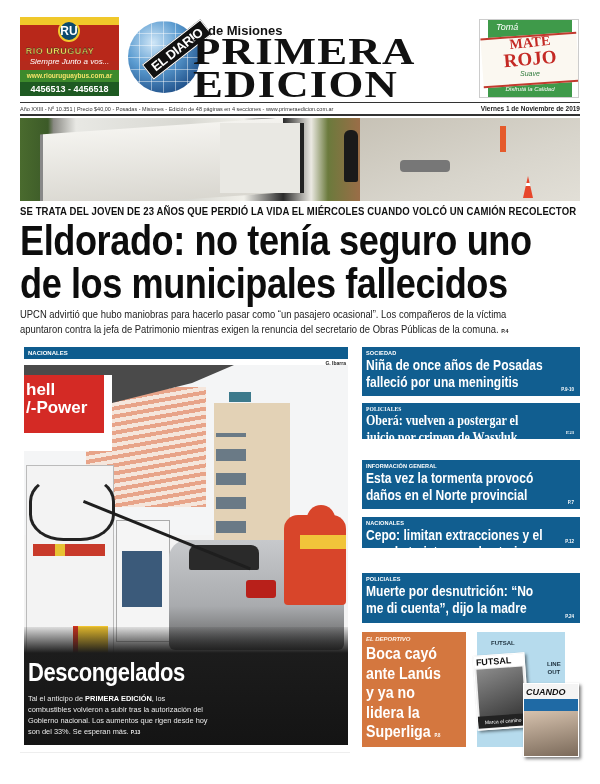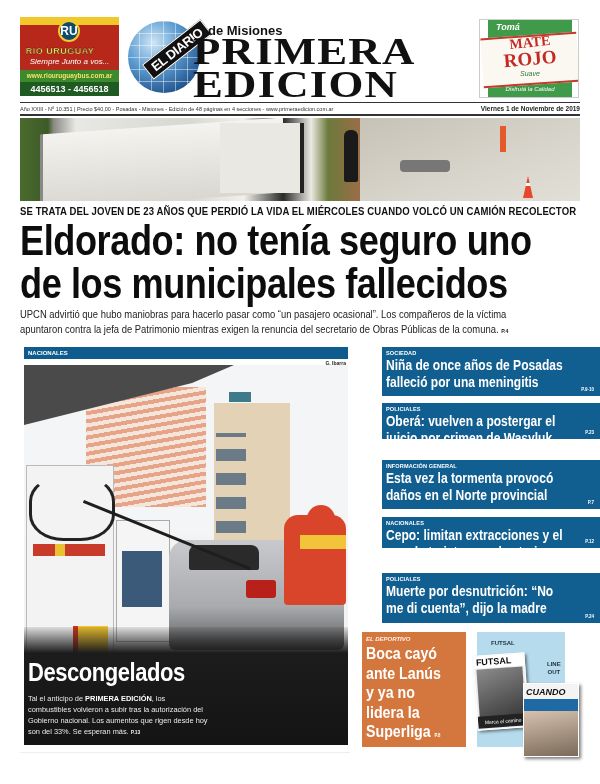--- a/index.html
+++ b/index.html
@@ -17,21 +17,21 @@
 
   .globe { left:128px; top:21px; width:72px; height:72px; border-radius:50%; background:radial-gradient(circle at 35% 30%, #cfe6f7 0%, #5a9bd0 40%, #1f4f88 80%, #143a66 100%); overflow:hidden; }
   .globe::before { content:""; position:absolute; left:0; top:0; right:0; bottom:0; border-radius:50%; background:repeating-linear-gradient(90deg, transparent 0 11px, rgba(255,255,255,0.45) 11px 12px), repeating-linear-gradient(0deg, transparent 0 11px, rgba(255,255,255,0.45) 11px 12px); }
   .eldiario { left:140px; top:40px; width:72px; height:17px; background:#111; color:#fff; font-weight:bold; font-size:13px; line-height:17px; text-align:center; transform:rotate(-38deg); border:1px solid #fff; letter-spacing:-0.5px; }
   .demisiones { left:208px; top:23px; font-size:13px; font-weight:bold; color:#111; }
   .primera { left:193px; top:34px; font-family:"Liberation Serif", serif; font-weight:bold; font-size:38px; line-height:34px; letter-spacing:1px; color:#111; transform:scaleX(1.18); transform-origin:left top; }
   .edicion { left:193px; top:67px; font-family:"Liberation Serif", serif; font-weight:bold; font-size:38px; line-height:34px; letter-spacing:1px; color:#111; transform:scaleX(1.18); transform-origin:left top; }
 
   .ad-right { left:479px; top:19px; width:100px; height:79px; background:#fff; border:1px solid #ccc; box-sizing:border-box; overflow:hidden; }
   .ad-right .green { position:absolute; left:8px; top:0; width:84px; height:79px; background:#3f9a4a; }
-  .ad-right .toma { position:absolute; left:16px; top:2px; color:#fff; font-style:italic; font-weight:bold; font-size:9px; }
+  .ad-right .toma { position:absolute; left:16px; top:2px; color:#fff; font-style:italic; font-weight:normal; font-size:9px; }
   .ad-right .banner { position:absolute; left:2px; top:15px; width:96px; height:46px; background:#fbf8f1; transform:rotate(-4deg); border-top:2px solid #c23a2e; border-bottom:2px solid #c23a2e; }
   .ad-right .mate { position:absolute; left:0; top:16px; width:100px; text-align:center; color:#c42a25; font-family:"Liberation Serif", serif; font-weight:bold; font-size:14px; transform:rotate(-6deg); line-height:14px; }
   .ad-right .rojo { position:absolute; left:0; top:29px; width:100px; text-align:center; color:#c42a25; font-family:"Liberation Serif", serif; font-weight:bold; font-size:19px; transform:rotate(-5deg); line-height:19px; }
   .ad-right .suave { position:absolute; left:0; top:50px; width:100px; text-align:center; color:#2e7a3b; font-style:italic; font-size:7px; }
   .ad-right .disfruta { position:absolute; left:0; top:66px; width:100px; text-align:center; color:#fff; font-style:italic; font-size:6px; }
 
   .rule1 { left:20px; top:102px; width:560px; height:1px; background:#333; }
   .infobar { left:20px; top:104px; width:560px; height:10px; font-size:5.5px; line-height:10px; color:#333; }
   .infobar .date { position:absolute; right:0; top:0; font-weight:bold; font-size:6.5px; color:#222; }
   .rule2 { left:20px; top:114px; width:560px; height:2px; background:#333; }
@@ -77,21 +77,21 @@
   .main-photo .attendant::before { content:""; position:absolute; left:16px; top:20px; width:46px; height:14px; background:#f1c43a; }
   .main-photo .cap { position:absolute; left:283px; top:140px; width:28px; height:14px; background:#d8452a; border-radius:14px 14px 0 0; border-bottom:2px solid #f1c43a; }
   .main-photo .hose { position:absolute; left:60px; top:135px; width:180px; height:110px; border-top:3px solid #1e1e1e; transform:rotate(22deg); transform-origin:left top; }
   .main-photo .overlay { position:absolute; left:0; top:262px; width:324px; height:118px; background:linear-gradient(180deg,rgba(20,20,20,0.1) 0%, #1c1c1c 22%, #141414 100%); }
   .main-title { left:28px; top:658px; font-weight:bold; font-size:25px; color:#fff; letter-spacing:-0.5px; transform:scaleX(0.88); transform-origin:left top; white-space:nowrap; }
   .main-body { left:28px; top:693px; width:180px; font-size:7.4px; line-height:11px; color:#eaeaea; }
   .main-body b { color:#fff; }
   .main-body .pg { font-size:5px; font-weight:bold; }
 
   
-  .brief { position:absolute; left:362px; width:218px; background:#115e90; color:#fff; box-sizing:border-box; padding:2px 3px 0 4px;margin-left:20px; }
+  .brief { position:absolute; left:362px; width:218px; background:#115e90; color:#fff; box-sizing:border-box; padding:2px 3px 0 4px; }
   .brief .sec { font-size:5.6px; font-weight:bold; line-height:8px; letter-spacing:0.1px; }
   .brief .title { font-weight:bold; font-size:14px; line-height:16.5px; white-space:nowrap; transform:scaleX(0.86); transform-origin:left top; width:250px; }
   .brief .pg { position:absolute; right:6px; bottom:4px; font-size:4.5px; font-weight:bold; }
 
   .deportivo { left:362px; top:632px; width:104px; height:115px; background:#d4773f; color:#fff; box-sizing:border-box; padding:2px 4px; }
   .deportivo .sec { font-style:italic; font-size:6px; font-weight:bold; line-height:10px; color:#fff2e6; }
   .deportivo .title { font-weight:bold; font-size:16.5px; line-height:19.5px; white-space:nowrap; transform:scaleX(0.86); transform-origin:left top; width:130px; }
   .deportivo .pg { font-size:5px; }
 
   .supl { left:477px; top:632px; width:88px; height:115px; background:#b6dbed; overflow:visible; }
@@ -163,20 +163,23 @@
   <div><span>apuntaron contra la jefa de Patrimonio mientras exigen la renuncia del secretario de Obras Públicas de la comuna.</span> <span class="pg">P.4</span></div>
 </div>
 
 <div class="abs section-bar">NACIONALES</div>
 <div class="abs main-photo">
   <div class="sky"></div>
   <div class="brickwall"></div>
   <div class="towersign"></div>
   <div class="tower"></div>
   <div class="canopy"></div>
+  <div class="shellsign">
+    <div class="red">hell<br>/-Power</div>
+  </div>
   <div class="pump">
     <div class="redband"></div>
     <div class="yel"></div>
   </div>
   <div class="hoses"></div>
   <div class="dispenser"></div>
   <div class="car"></div>
   <div class="taillight"></div>
   <div class="hose"></div>
   <div class="cap"></div>
@@ -188,21 +191,21 @@
 <div class="abs main-body">
   <span>Tal el anticipo de </span><b>PRIMERA EDICIÓN</b><span>, los combustibles volvieron a subir tras la autorización del Gobierno nacional. Los aumentos que rigen desde hoy son del 33%. Se esperan más.</span> <span class="pg">P.13</span>
 </div>
 
 <div class="brief" style="top:347px;height:49px;">
   <div class="sec">SOCIEDAD</div>
   <div class="title">Niña de once años de Posadas</div>
   <div class="title">falleció por una meningitis</div>
   <span class="pg">P.9-10</span>
 </div>
-<div class="brief" style="top:403px;height:36px;">
+<div class="brief" style="top:403px;height:36px;font-family:Liberation Serif, serif;">
   <div class="sec">POLICIALES</div>
   <div class="title">Oberá: vuelven a postergar el</div>
   <div class="title">juicio por crimen de Wasyluk</div>
   <span class="pg">P.23</span>
 </div>
 <div class="brief" style="top:460px;height:49px;">
   <div class="sec">INFORMACIÓN GENERAL</div>
   <div class="title">Esta vez la tormenta provocó</div>
   <div class="title">daños en el Norte provincial</div>
   <span class="pg">P.7</span>

